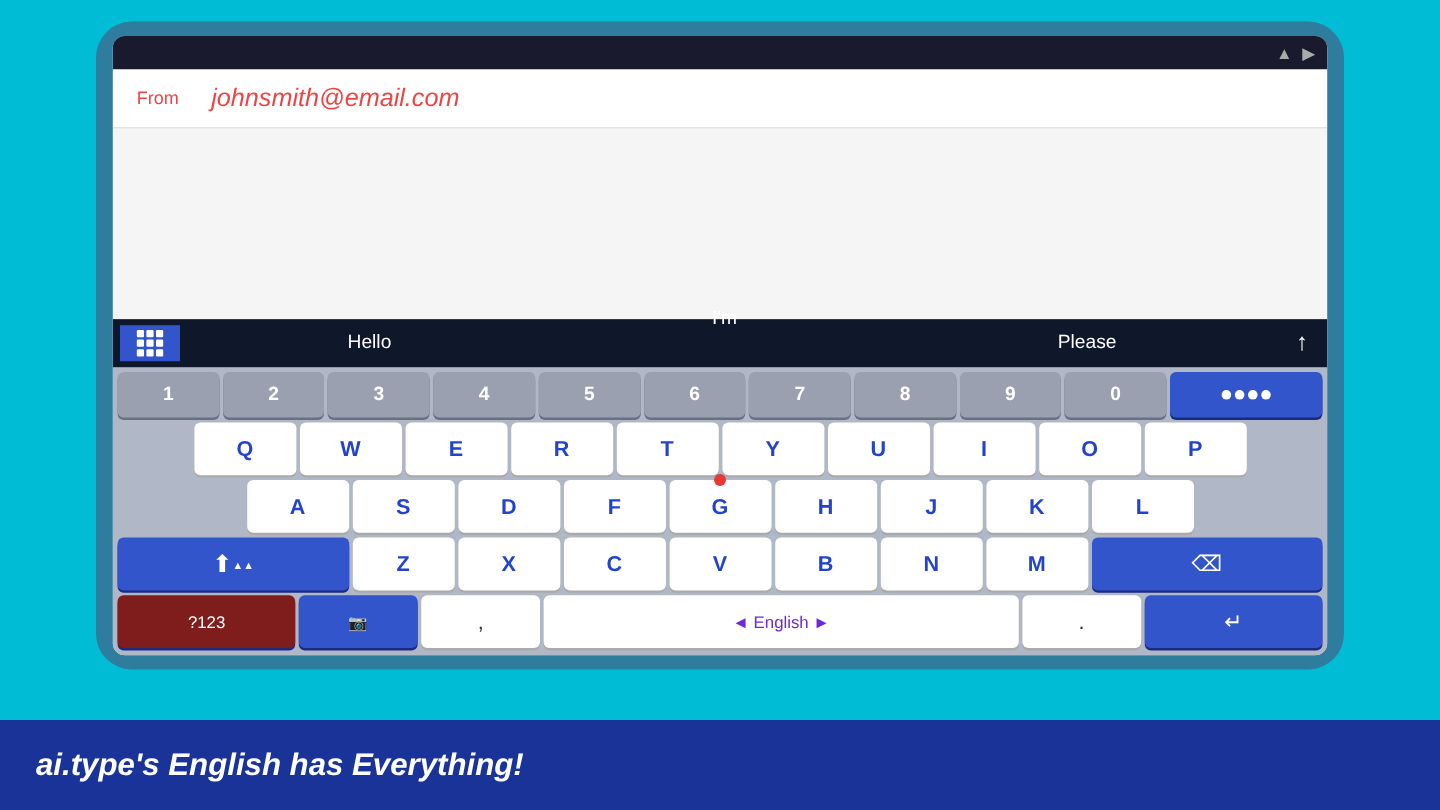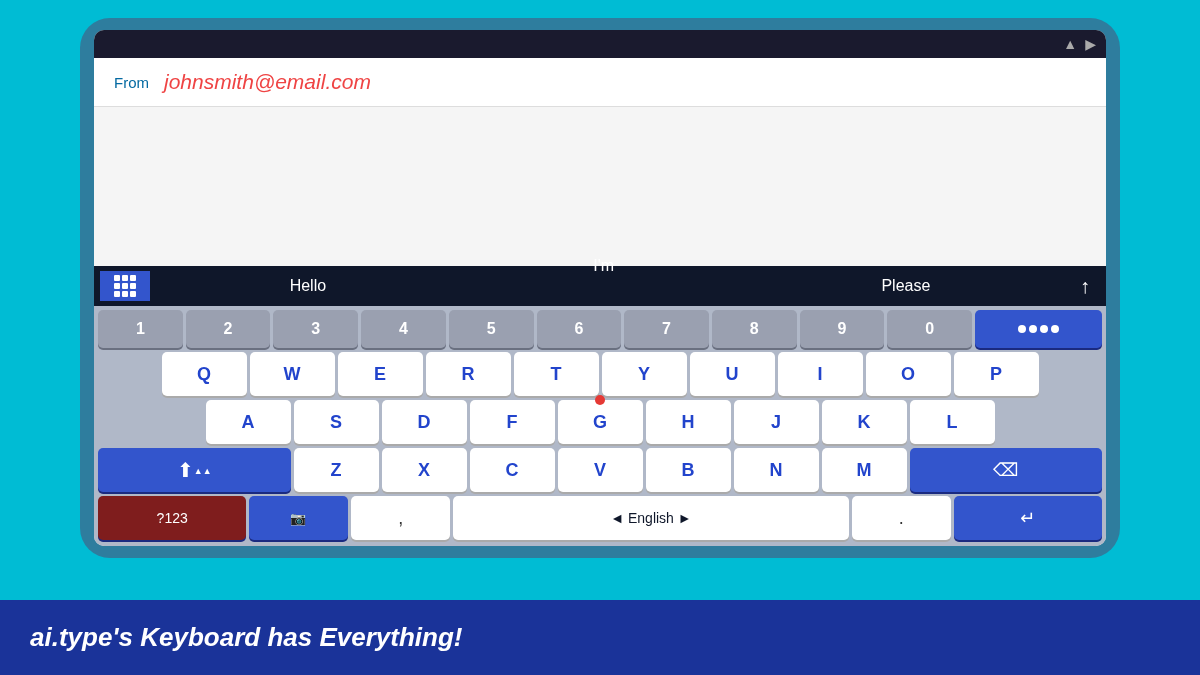--- a/index.html
+++ b/index.html
@@ -75,22 +75,23 @@
 
     .email-field {
       display: flex;
       align-items: center;
       padding: 12px 20px;
       border-bottom: 1px solid #ddd;
       min-height: 46px;
     }
 
     .email-field-label {
-      color: #0369a1;
+      color: #ef4444;
       font-size: 15px;
+      margin-right: 12px;
       min-width: 50px;
     }
 
     .email-field-value {
       color: #ef4444;
       font-size: 21px;
       font-style: italic;
     }
 
     .email-field-subject {
@@ -337,21 +338,21 @@
       display: flex;
       align-items: center;
       justify-content: center;
       box-shadow: 0 2px 0 #aaa;
       min-width: 70px;
       flex: 1;
     }
 
     .space-key {
       background-color: white;
-      color: #0f172a;
+      color: #6d28d9;
       border: none;
       border-radius: 5px;
       height: 44px;
       font-size: 14px;
       cursor: pointer;
       display: flex;
       align-items: center;
       justify-content: center;
       box-shadow: 0 2px 0 #aaa;
       flex: 4;
@@ -544,14 +545,14 @@
         <button class="space-key">◄ English ►</button>
         <button class="bottom-key-period">.</button>
         <button class="enter-key">↵</button>
       </div>
 
     </div>
   </div>
 </div>
 
 <div class="bottom-banner">
-  <span class="bottom-banner-text">ai.type's Keyboard has Everything!</span>
+  <span class="bottom-banner-text">ai.type's English has Everything!</span>
 </div>
 
 </body></html>

